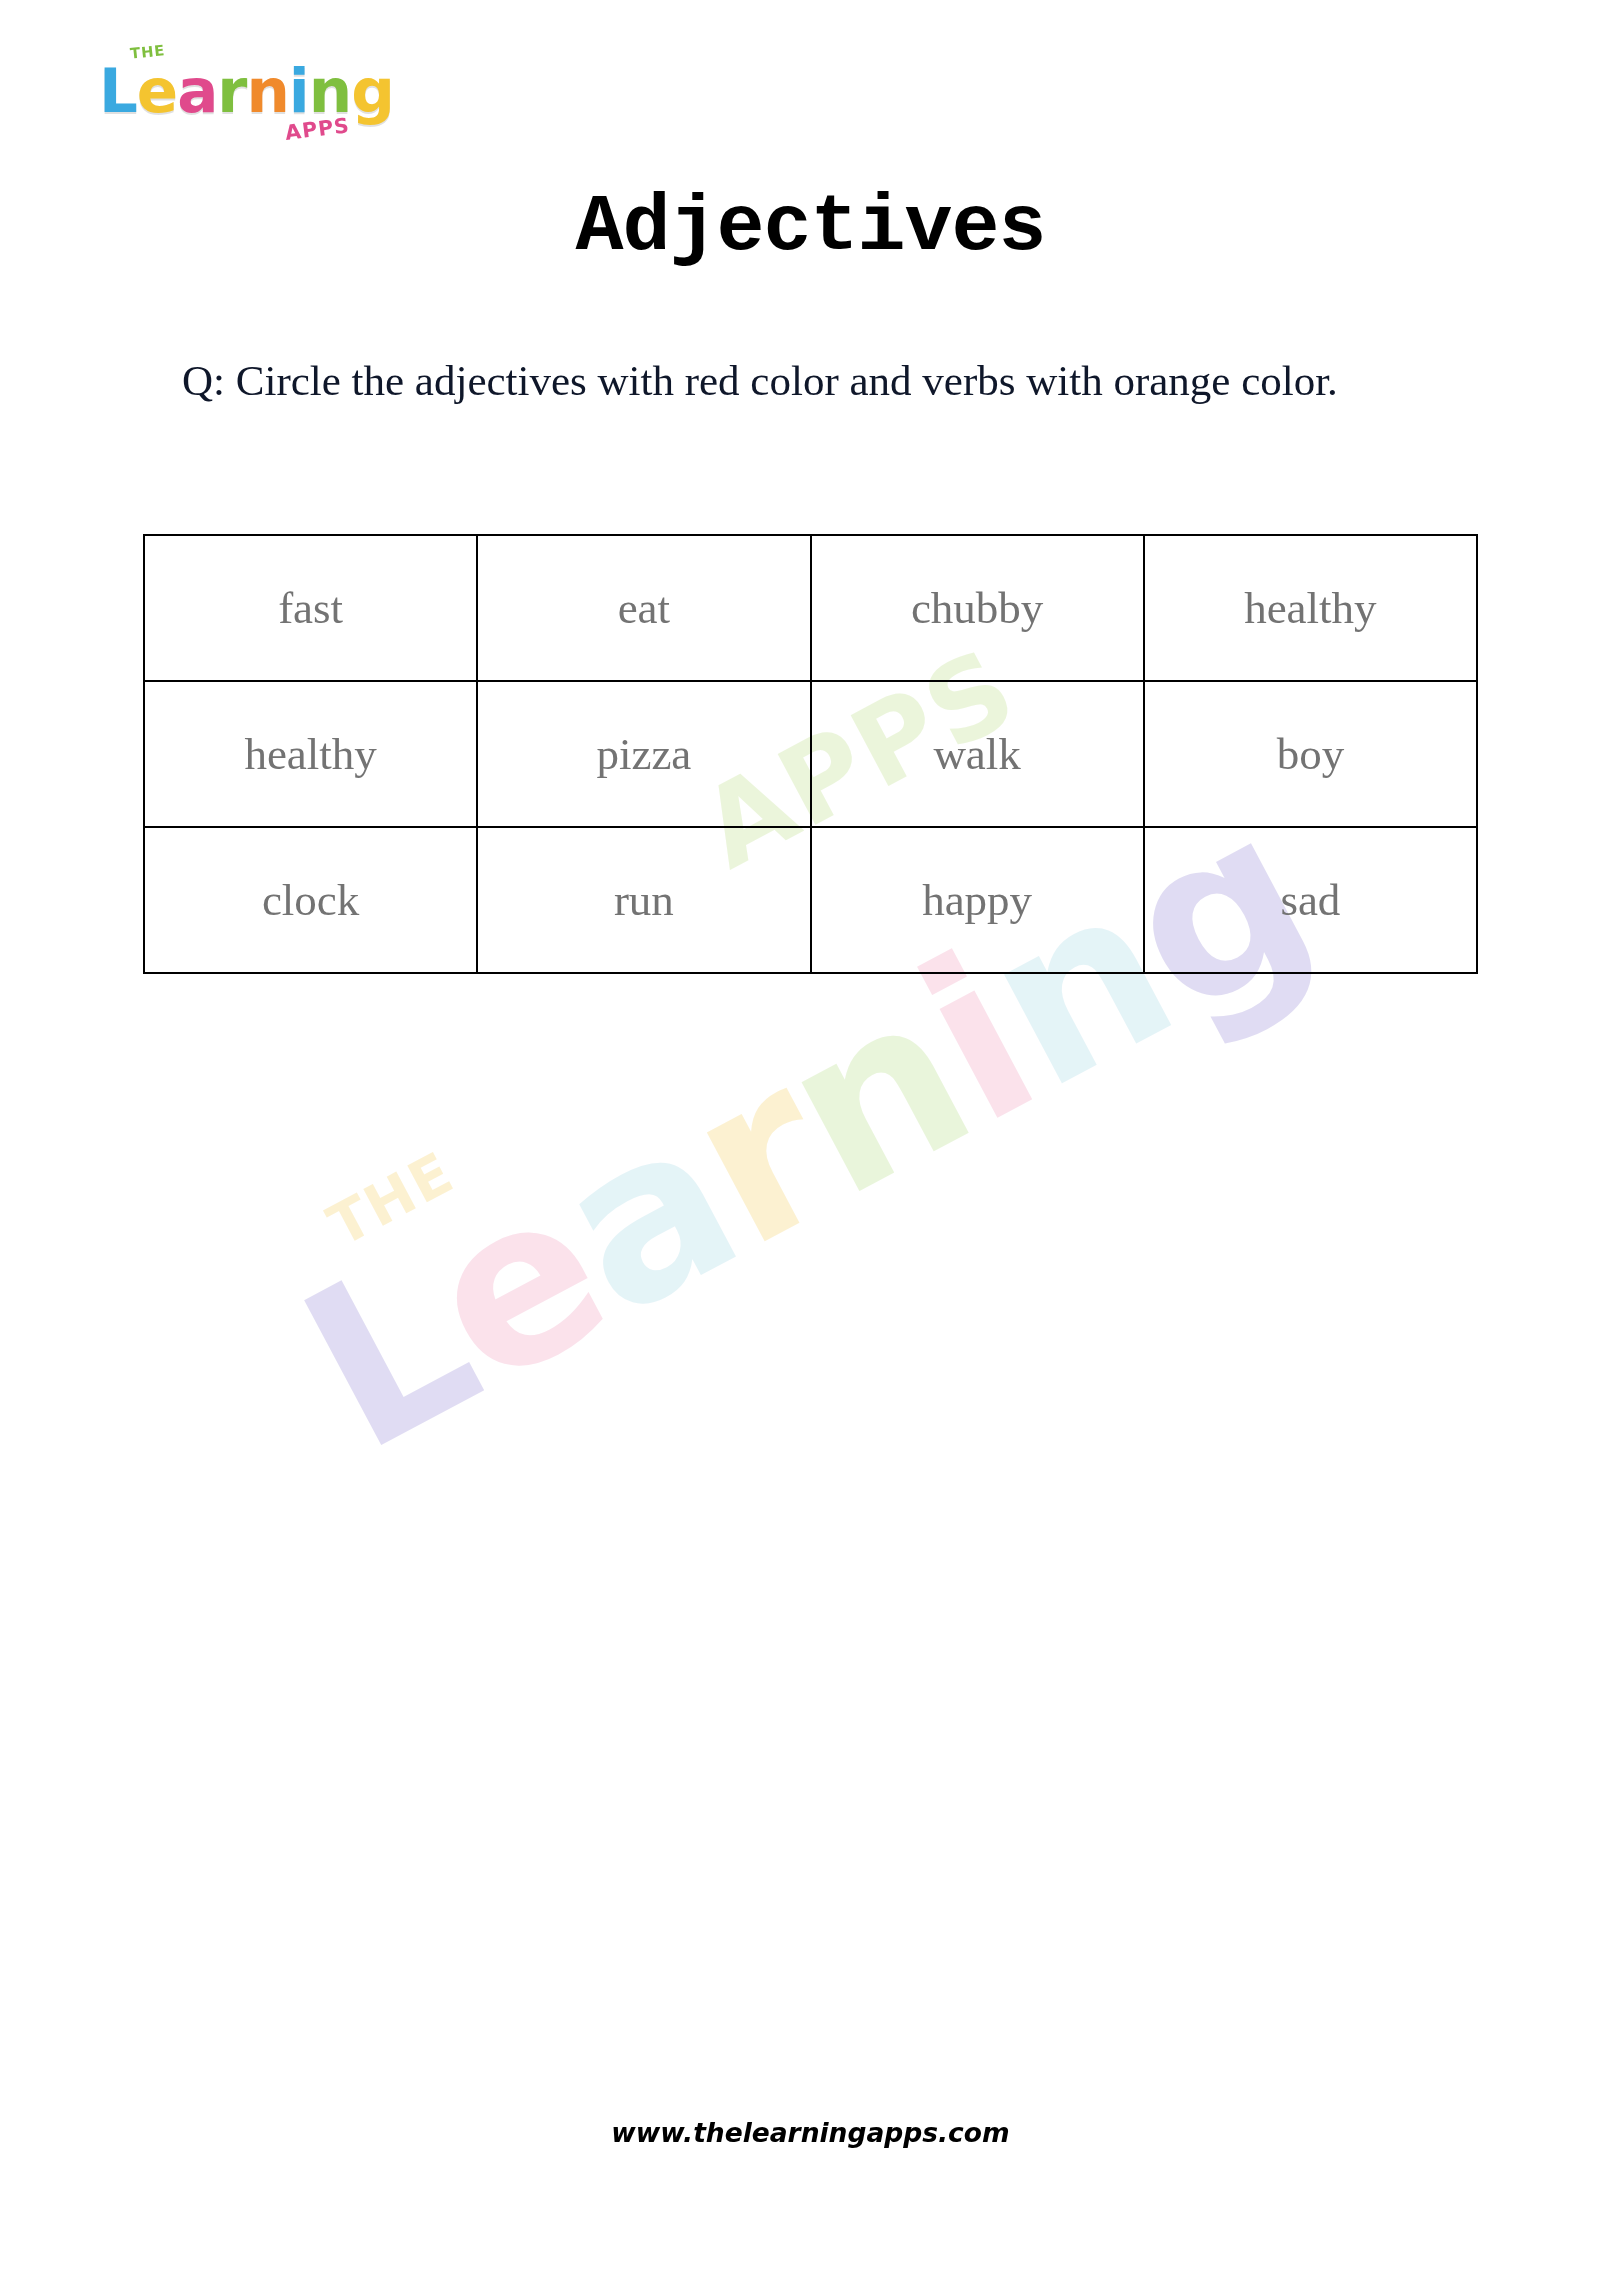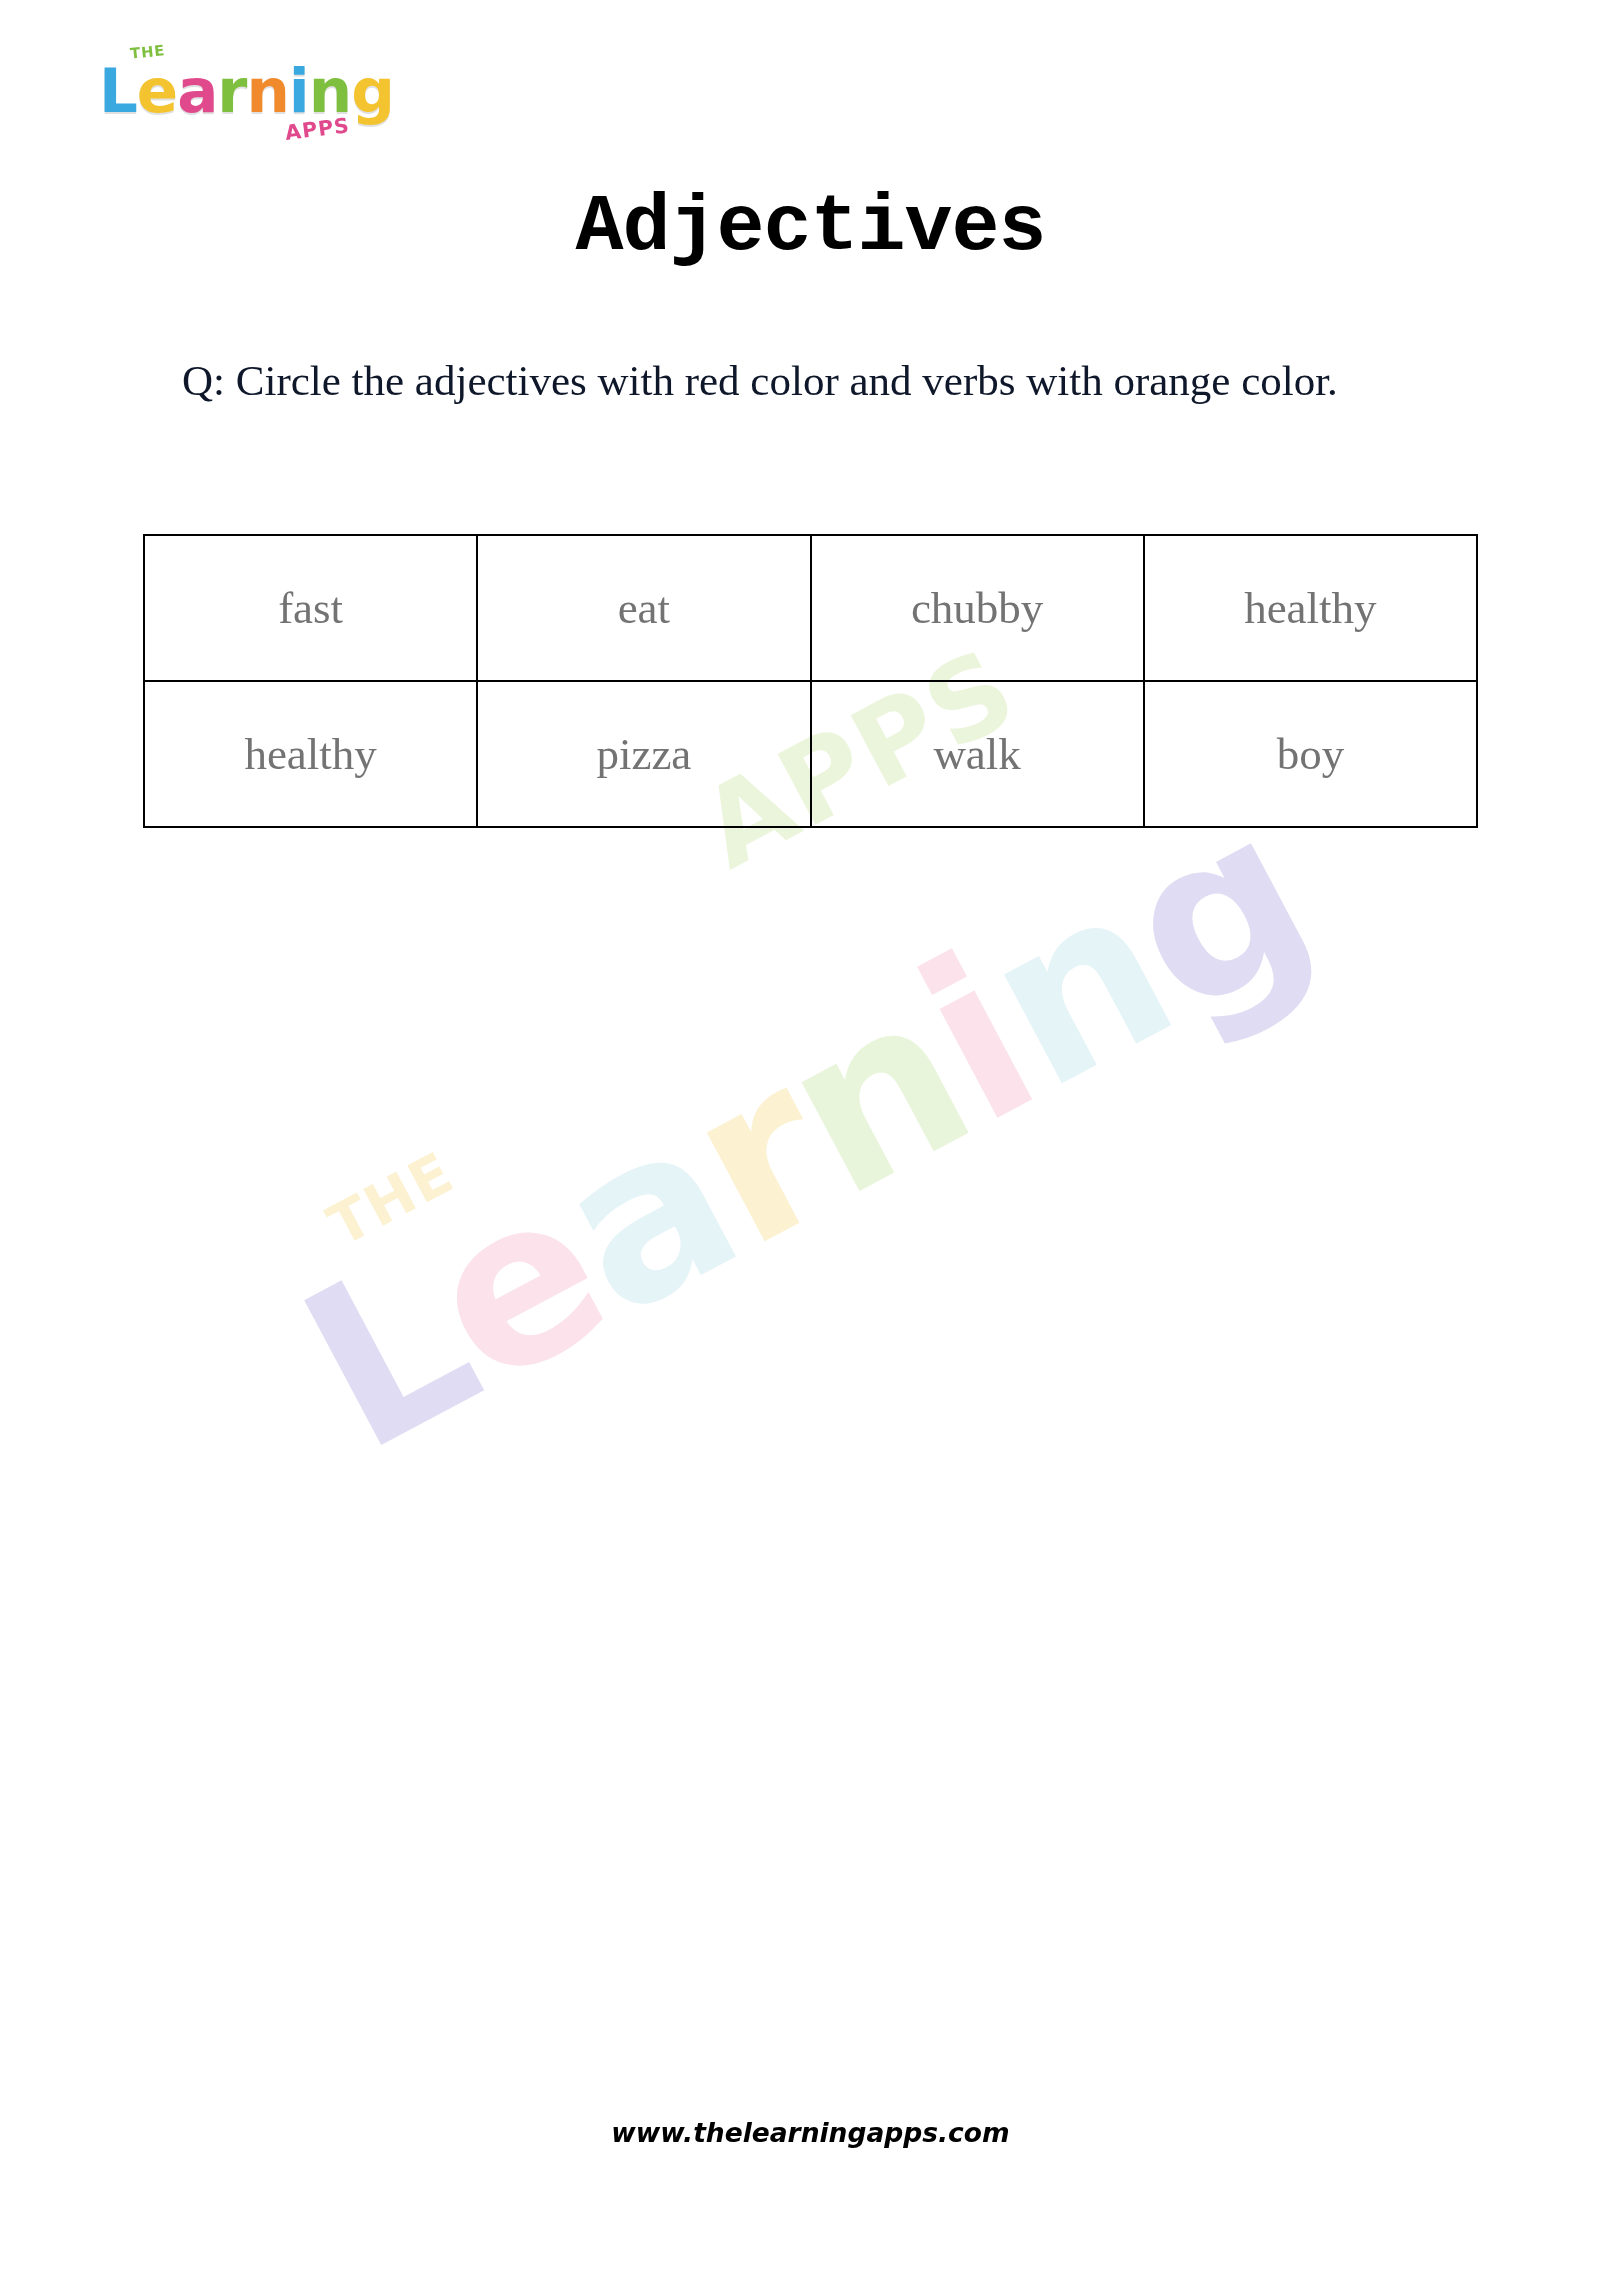--- a/index.html
+++ b/index.html
@@ -203,18 +203,24 @@
           <td>eat</td>
           <td>chubby</td>
           <td>healthy</td>
         </tr>
         <tr>
           <td>healthy</td>
           <td>pizza</td>
           <td>walk</td>
           <td>boy</td>
         </tr>
+        <tr>
+          <td>clock</td>
+          <td>run</td>
+          <td>happy</td>
+          <td>sad</td>
+        </tr>
       </tbody>
   </table>
 </div>
 
 <div class="footer">www.thelearningapps.com</div>
 
 
 </body></html>

